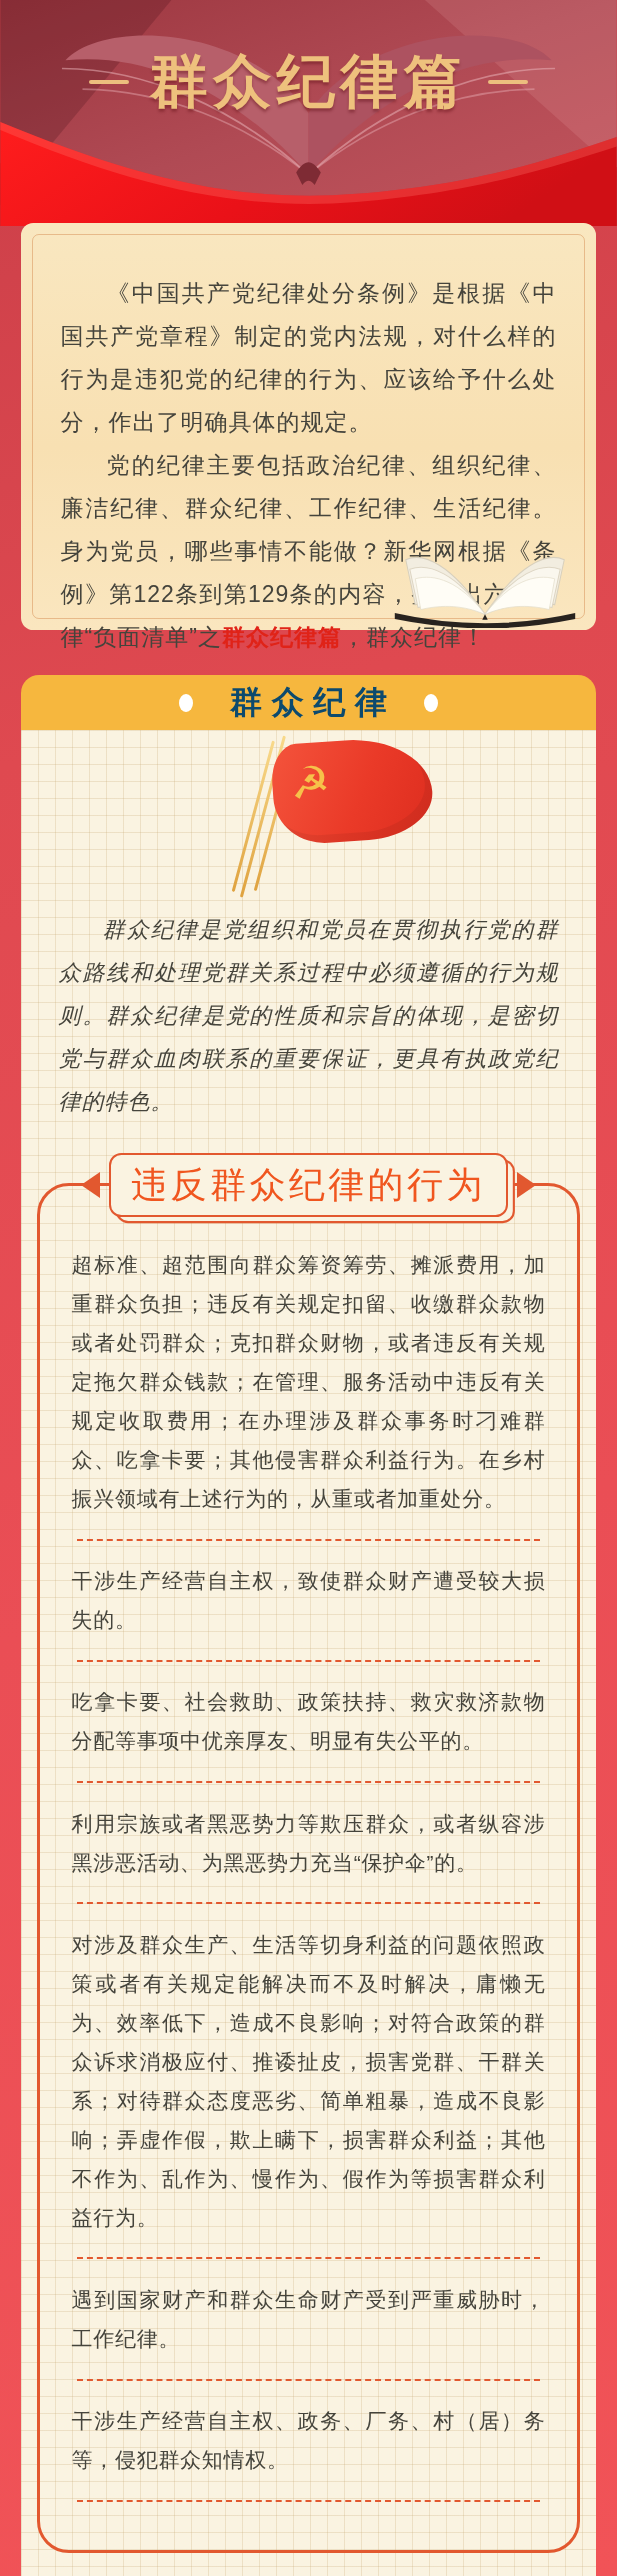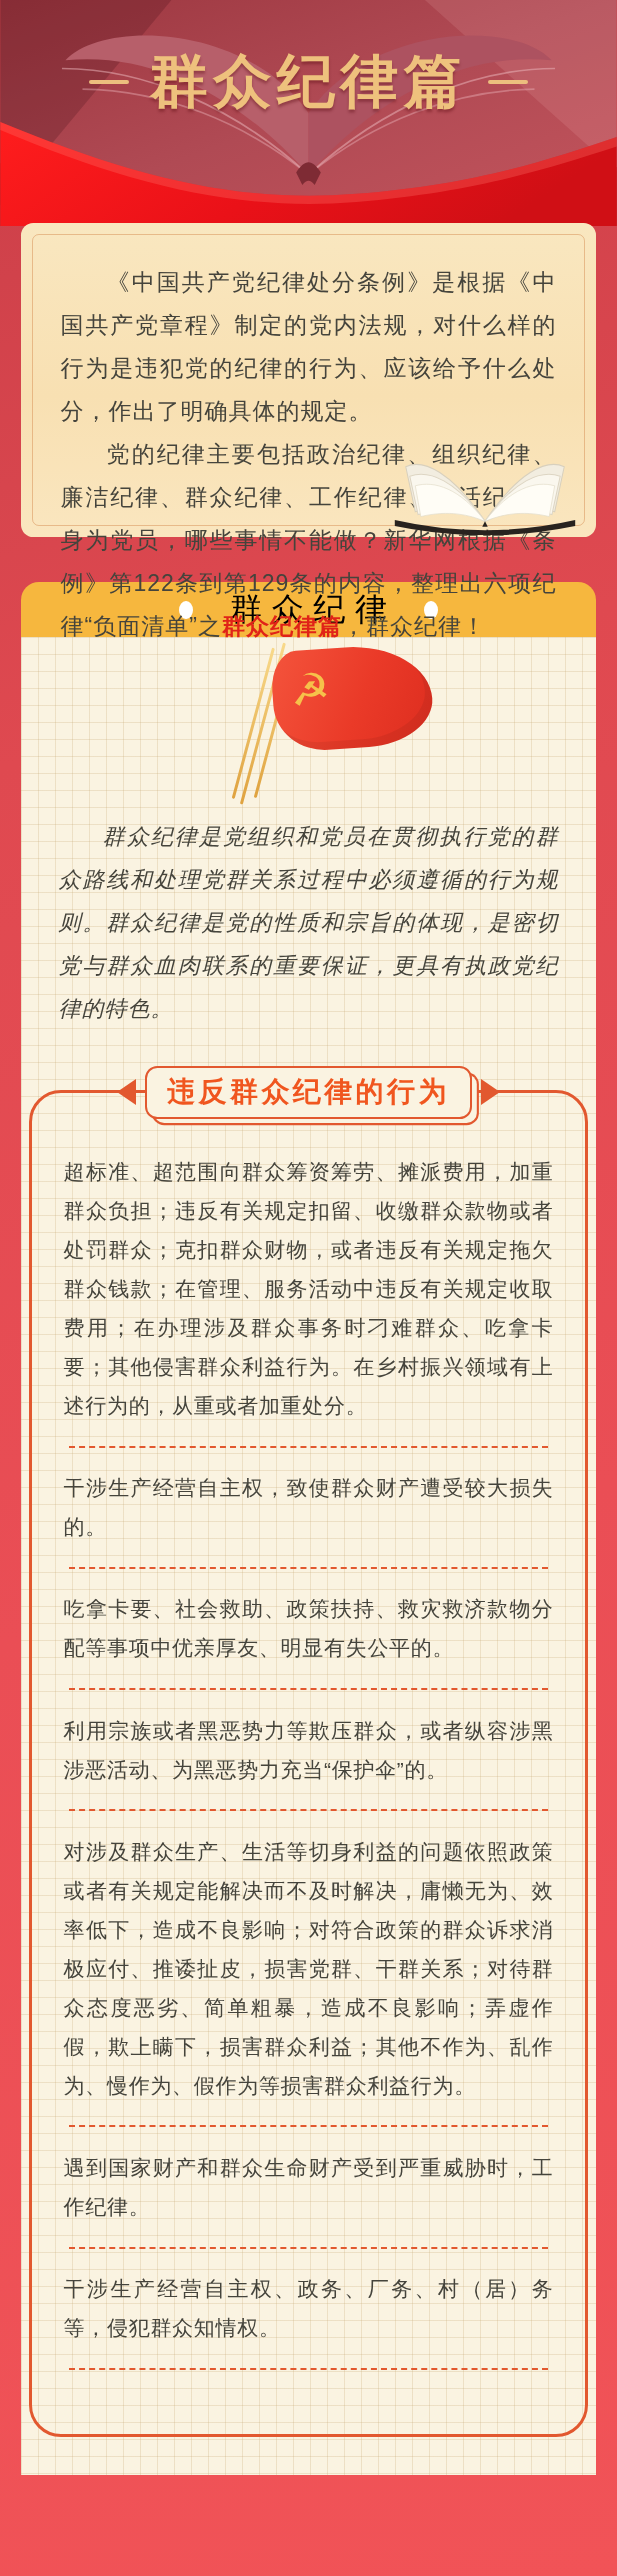--- a/index.html
+++ b/index.html
@@ -18,44 +18,44 @@
     display:flex; align-items:center; justify-content:center; gap:20.6px;
   }
   .title-dash { width:40px; height:4.1px; border-radius:2.1px; background:#ecbe7e; }
   .main-title {
     font-size:58px; font-weight:800; color:#eec17d; letter-spacing:5.5px;
     text-shadow:0 2.7px 2.7px rgba(90,10,16,.38); white-space:nowrap;
   }
 
   
   .card1 {
-    position:relative; margin:-2.7px 20.6px 0; height:314px;
+    position:relative; margin:-2.7px 20.6px 0; height:407px;
     background:linear-gradient(180deg,#f9e7c0 0%,#f8e0b2 55%,#fae6bf 100%);
-    border-radius:12.3px; padding:38px 40px 0;
+    border-radius:12.3px; padding:49px 40px 0;
   }
   .card1::before {
     content:""; position:absolute; inset:11px; border:0.7px solid rgba(214,142,84,.5);
     border-radius:6.9px; pointer-events:none;
   }
   .card1 p {
     position:relative; font-size:23px; line-height:43px; color:#45443c;
     text-indent:2em; letter-spacing:1px; text-align:justify;
   }
   .hl-red { color:#e02318; font-weight:700; }
   .book-small { position:absolute; right:15px; bottom:2.7px; }
 
   
   .card2 { margin:45px 20.6px 0; }
   .card2-header {
     height:55px; background:#f6b73e; border-radius:18px 18px 0 0;
     display:flex; align-items:center; justify-content:center; gap:27.4px;
   }
   .header-dot { width:13.7px; height:18px; background:#fff; border-radius:50%; }
   .card2-title {
-    font-size:32px; font-weight:400; color:#000000; letter-spacing:9.6px; white-space:nowrap;
+    font-size:32px; font-weight:700; color:#0c4a6e; letter-spacing:9.6px; white-space:nowrap;
     text-indent:9.6px;
   }
   .card2-body {
     background-color:#faf3e1;
     background-image:
       linear-gradient(to right, rgba(205,178,132,.30) 0.7px, transparent 0.7px),
       linear-gradient(to bottom, rgba(205,178,132,.30) 0.7px, transparent 0.7px);
     background-size:17px 17px;
     padding-bottom:38px;
   }
@@ -89,30 +89,30 @@
   
   .badge-row {
     position:relative; z-index:2; margin-top:30px; height:64px;
     display:flex; align-items:center; justify-content:center;
   }
   .badge-arrow { width:0; height:0; border-top:13px solid transparent; border-bottom:13px solid transparent; }
   .arrow-left  { border-right:19px solid #e2582f; margin-right:8.2px; }
   .arrow-right { border-left:19px solid #e2582f;  margin-left:8.2px; }
   .badge-plate {
     background:#faf3e1; border:2.7px solid #e2582f; border-radius:12.3px;
-    padding:5.5px 20.6px; font-size:28px; font-weight:700; color:#f0561f;
+    padding:5.5px 20.6px; font-size:36px; font-weight:400; color:#f0561f;
     letter-spacing:3.4px; white-space:nowrap;
     box-shadow:6.9px 6.2px 0 -2.1px #faf3e1, 6.9px 6.2px 0 0 #e2582f;
   }
 
   
   .violations-box {
-    position:relative; z-index:1; margin:-34px 8px 0;
+    position:relative; z-index:1; margin:-34px 16px 0;
     border:3.4px solid #e2582f; border-radius:32px;
-    padding:59px 32px 44px;
+    padding:59px 32px 28px;
   }
   .violation-item {
     font-size:21px; line-height:39px; color:#45443c; letter-spacing:0.7px; text-align:justify;
   }
   .dashed-separator { border-top:2.7px dashed #e2582f; margin:20.6px 5.5px; }
 </style>
 </head>
 <body>
 
 <div class="page">

